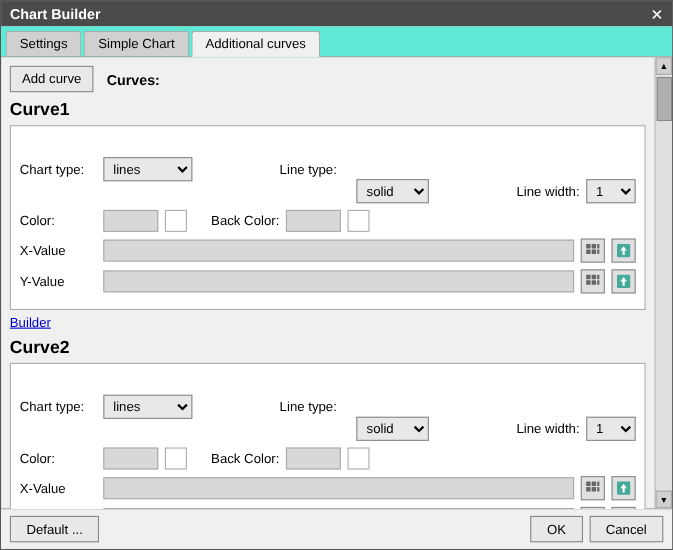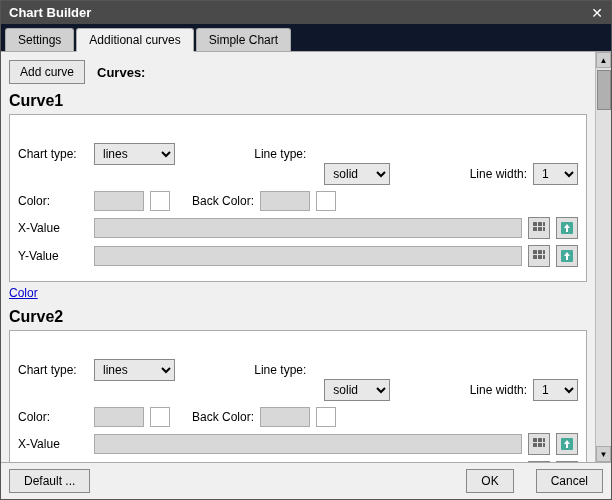--- a/index.html
+++ b/index.html
@@ -30,21 +30,21 @@
       color: white;
       font-size: 14px;
       cursor: pointer;
       background: none;
       border: none;
       line-height: 1;
     }
 
     .tab-bar {
       display: flex;
-      background: #0f172a;
+      background: #5eead4;
       border-bottom: 1px solid #aaa;
       padding: 4px 4px 0 4px;
       flex-shrink: 0;
     }
 
     .tab {
       padding: 4px 12px;
       border: 1px solid #aaa;
       border-bottom: none;
       background: #d0d0d0;
@@ -231,21 +231,21 @@
     .bottom-btn {
       padding: 4px 14px;
       border: 1px solid #888;
       background: #e8e8e8;
       cursor: pointer;
       font-size: 12px;
     }
 
     .bottom-right {
       display: flex;
-      gap: 22px;
+      gap: 6px;
       align-items: center;
     }
 
     .line-type-section {
       display: flex;
       align-items: center;
       gap: 18px;
       flex: 1;
       justify-content: center;
     }
@@ -264,25 +264,25 @@
 
   <div class="title-bar">
     <span>Chart Builder</span>
     <button class="title-bar-close">✕</button>
   </div>
 
   <div class="tab-bar">
     <div class="tab">
       <span>Settings</span>
     </div>
+    <div class="tab">
+      <span>Simple Chart</span>
+    </div>
     <div class="tab active">
       <span>Additional curves</span>
-    </div>
-    <div class="tab">
-      <span>Simple Chart</span>
     </div>
   </div>
 
   <div class="content-area">
     <div class="scroll-area">
 
       <div class="top-controls">
         <button class="add-curve-btn">Add curve</button>
         <span class="curves-label">Curves:</span>
       </div>
@@ -361,21 +361,21 @@
               </svg>
             </div>
             <div class="icon-btn">
               <svg width="14" height="14" viewBox="0 0 14 14">
                 <rect x="1" y="1" width="12" height="12" fill="#4a9" rx="1"></rect>
                 <polygon points="4,7 7,3 10,7 8,7 8,11 6,11 6,7" fill="white"></polygon>
               </svg>
             </div>
           </div>
         </div>
-        <a class="delete-link">Color</a>
+        <a class="delete-link">Builder</a>
       </div>
 
       <div class="curve-section">
         <div class="curve-title">Curve2</div>
         <div class="curve-box">
 
           <div class="row">
             <span class="label">Chart type:</span>
             <select class="select-chart-type">
               <option>lines</option>

